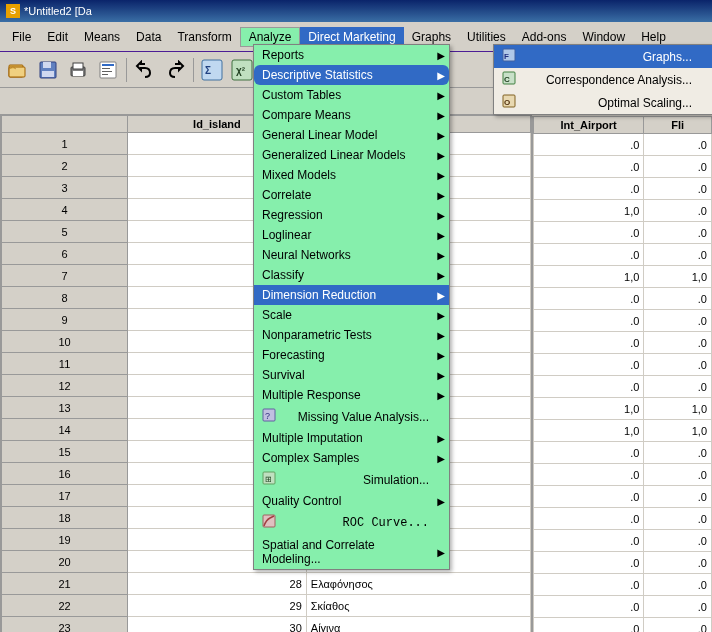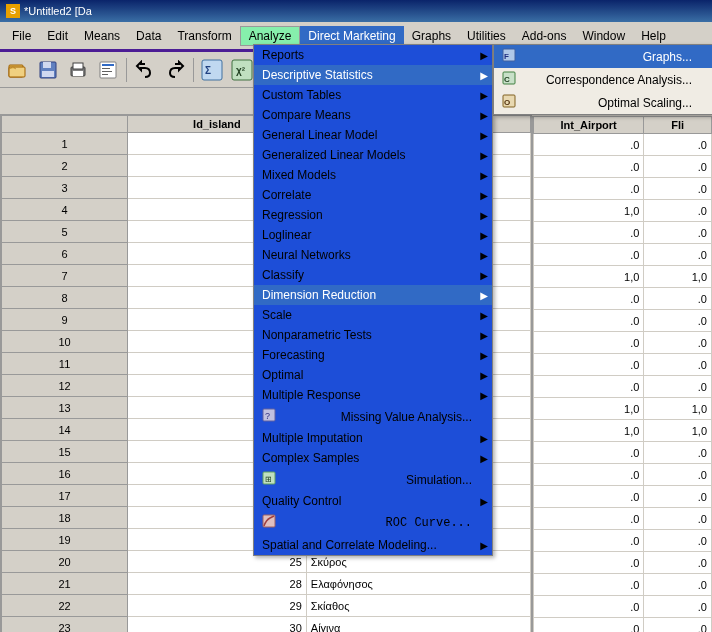--- a/index.html
+++ b/index.html
@@ -29,21 +29,21 @@
       margin-right: 4px;
       font-size: 9px;
       display: flex; align-items: center; justify-content: center;
       color: white;
       font-weight: bold;
     }
 
     
     .menu-bar {
       background: #d4d0c8;
-      border-bottom: 3px solid #4c1d95;
+      border-bottom: 1px solid #4c1d95;
       height: 30px;
       display: flex;
       align-items: center;
       padding: 0 4px;
     }
     .menu-item {
       padding: 2px 8px;
       cursor: pointer;
       color: #000;
       font-size: 12px;
@@ -124,24 +124,24 @@
       min-width: 28px;
     }
     .data-table td.text-cell {
       text-align: left;
     }
 
     .analyze-menu {
       position: absolute;
       top: 44px;
       left: 253px;
-      background: #1d4ed8;
+      background: #86efac;
       border: 1px solid #808080;
       box-shadow: 2px 2px 4px rgba(0,0,0,0.3);
-      width: 240px;
+      width: 197px;
       z-index: 200;
       pointer-events: all;
     }
 
     .dropdown-item {
       display: flex;
       align-items: center;
       justify-content: space-between;
       padding: 3px 20px 3px 8px;
       cursor: pointer;
@@ -179,20 +179,21 @@
 
     
     .dm-highlighted {
       background: #316ac5;
       color: white;
     }
 
     .desc-stats-item {
       background: #316ac5;
       color: white;
+      border-radius: 6px;
     }
 
     .dimension-reduction-item {
       background: #316ac5 !important;
       color: white !important;
     }
   </style>
 </head>
 <body>
 
@@ -594,21 +595,21 @@
   </div>
   <div class="dropdown-item">
     <span>Nonparametric Tests</span>
     <span class="arrow">▶</span>
   </div>
   <div class="dropdown-item">
     <span>Forecasting</span>
     <span class="arrow">▶</span>
   </div>
   <div class="dropdown-item">
-    <span>Optimal</span>
+    <span>Survival</span>
     <span class="arrow">▶</span>
   </div>
   <div class="dropdown-item">
     <span>Multiple Response</span>
     <span class="arrow">▶</span>
   </div>
   <div class="dropdown-item" style="display:flex; align-items:center;">
     <span style="width:16px; margin-right:4px; display:inline-block;">
       <svg width="14" height="14" viewBox="0 0 14 14">
           <rect x="1" y="1" width="12" height="12" rx="1" fill="#c0c0e0" stroke="#6060a0" stroke-width="1"></rect>

